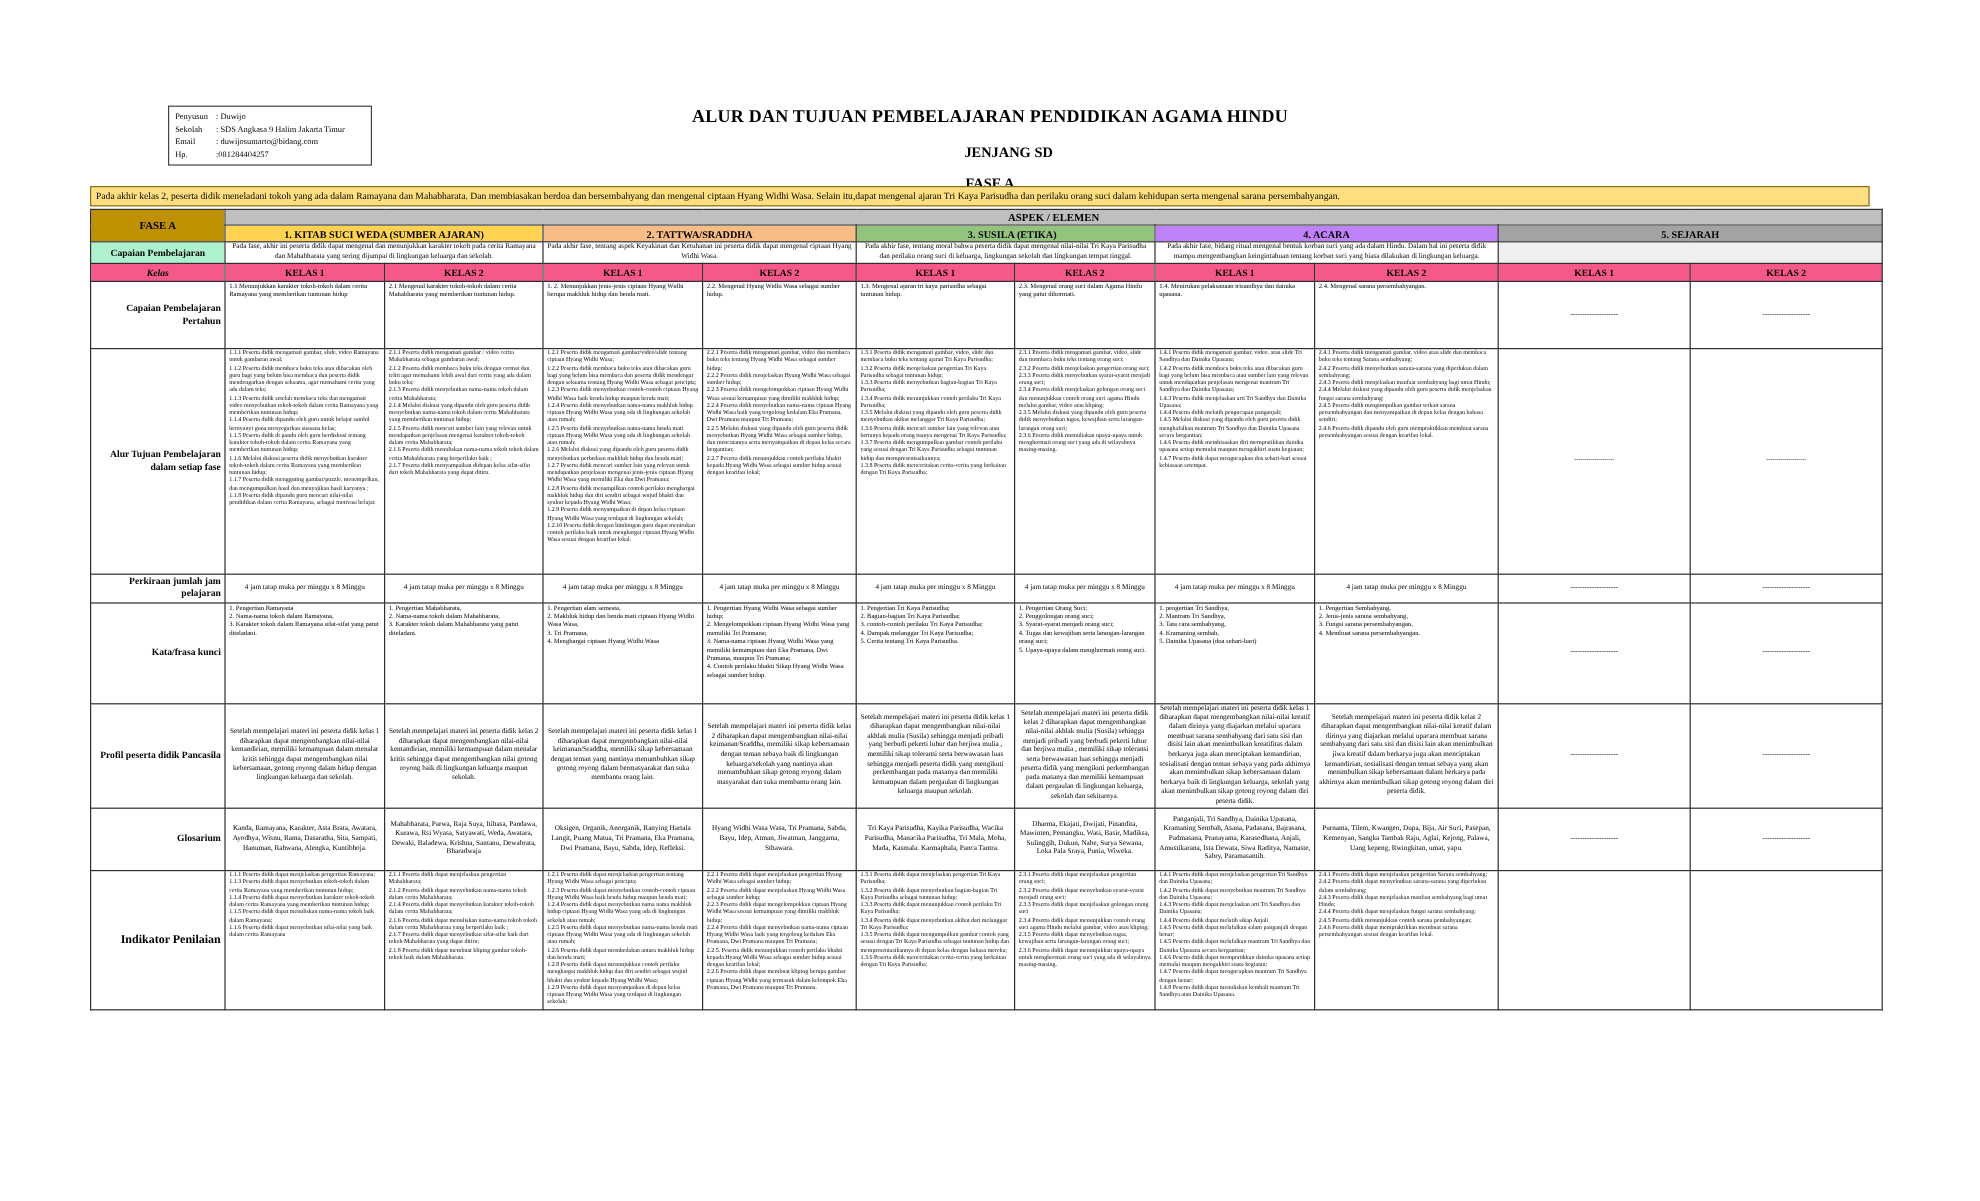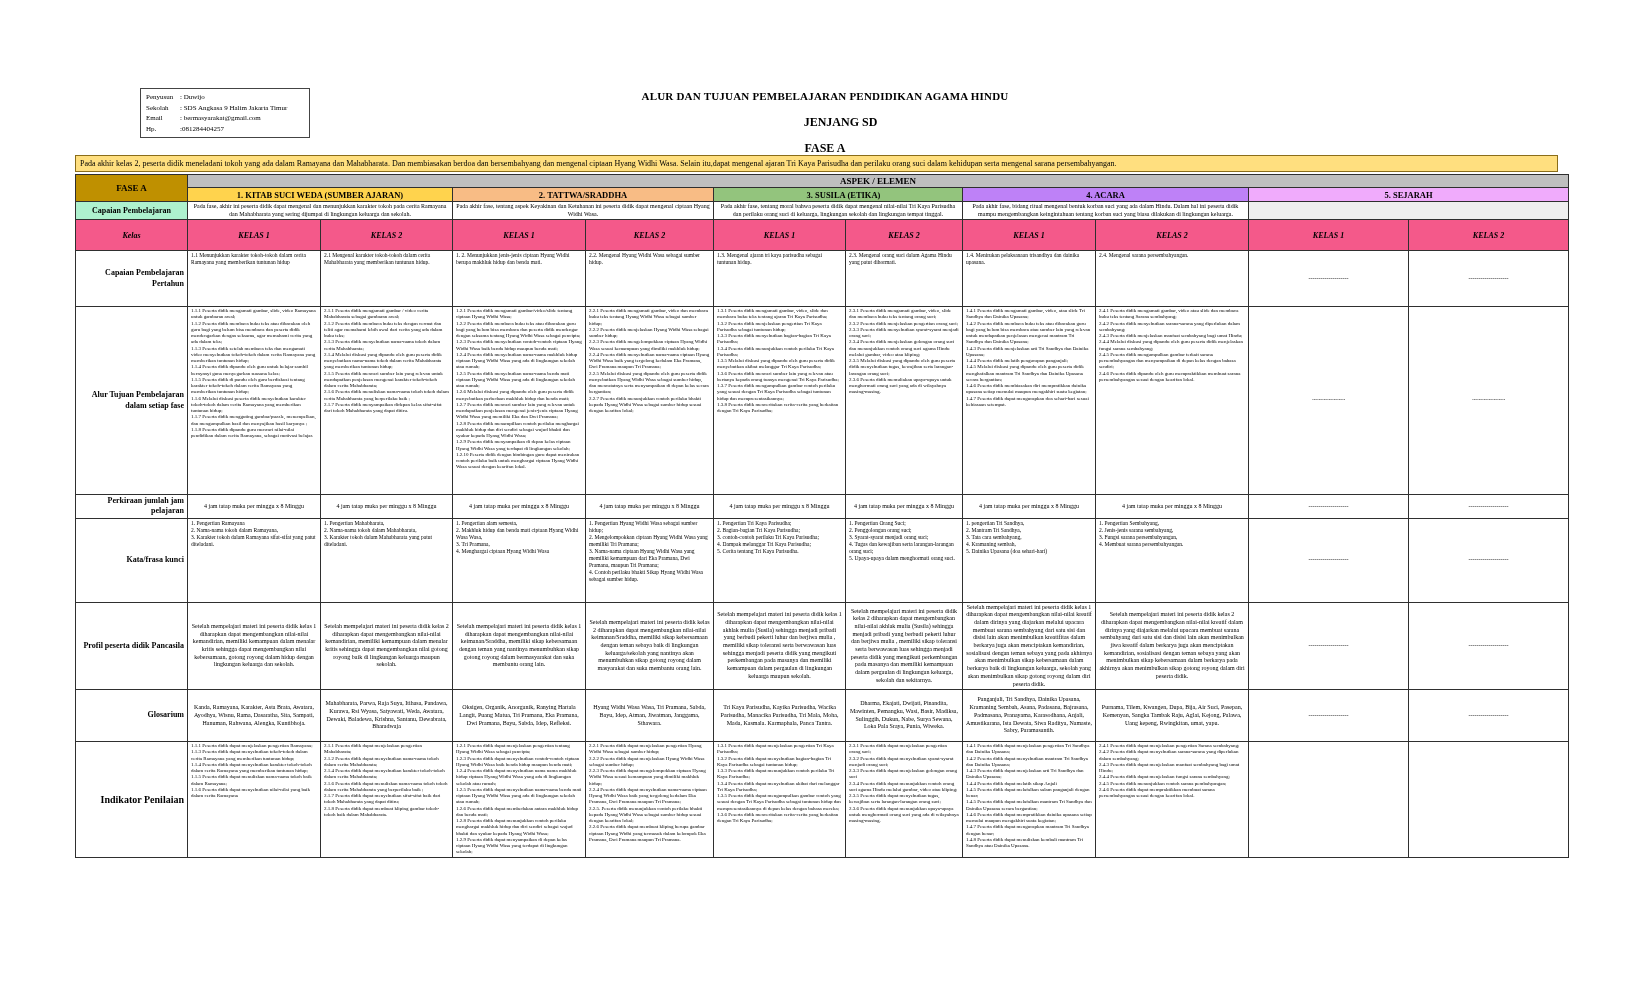--- a/index.html
+++ b/index.html
@@ -5,40 +5,40 @@
   html,body{margin:0;padding:0;background:#e8e8e8;}
   .page{position:relative;width:1650px;height:1001px;background:#ffffff;overflow:hidden;
         font-family:"Liberation Serif", serif;color:#000;}
   
   .info-box{position:absolute;left:140px;top:88px;width:158px;border:1px solid #444;
             background:#fff;padding:3px 5px;font-size:7px;line-height:1.5;}
   .info-row{display:flex;align-items:center;}
   .info-label{width:34px;flex:0 0 34px;}
   
   .titles{position:absolute;left:0;top:90px;width:100%;text-align:center;}
-  .title-main{font-size:11px;font-weight:bold;letter-spacing:.2px;}
+  .title-main{font-size:15px;font-weight:bold;letter-spacing:.2px;}
   .title-sub{font-size:12px;font-weight:bold;margin-top:13px;padding-left:31px;}
   .title-fase{font-size:12px;font-weight:bold;margin-top:11px;}
   
   .banner{position:absolute;left:75px;top:155px;width:1483px;background:var(--banner);
           border:1px solid #8a6d1a;font-size:8px;padding:3px 4px;box-sizing:border-box;}
   
   table.main{position:absolute;left:75px;top:174px;width:1493px;border-collapse:collapse;
              table-layout:fixed;}
   table.main td, table.main th{border:1px solid var(--border);box-sizing:border-box;
              overflow:hidden;padding:1px 3px;}
   th.fase{background:var(--gold);font-size:9px;}
   th.aspek{background:var(--gray);font-size:9px;margin-left:24px;}
   th.aspect-name{font-size:8.5px;height:14px;margin-left:24px;}
   td.capaian{font-size:6px;text-align:center;vertical-align:middle;line-height:1.25;}
   td.capaian-empty{background:var(--ltgray);}
   th.rowhead{font-size:8px;vertical-align:middle;}
   th.rowhead.mint{background:var(--mint);}
   th.rowhead.pink{background:var(--pink);font-style:italic;}
-  th.kelas{background:var(--pink);font-size:8px;height:31px;font-style:italic;}
+  th.kelas{background:var(--pink);font-size:8px;height:15px;}
   td.rowlabel{font-weight:bold;font-size:8px;vertical-align:middle;text-align:right;
               padding-left:4px;line-height:1.3;}
   td.rowlabel.big{font-size:10px;}
   td.cell{font-size:5.5px;line-height:1.28;vertical-align:top;white-space:pre-line;
           text-align:left;}
   tr.dense td.cell{font-size:5px;line-height:1.25;}
   tr.centered td.cell{text-align:center;vertical-align:middle;font-size:6px;}
   td.cell.dash{text-align:center;vertical-align:middle;font-size:6px;letter-spacing:0;}
 </style>
 </head>
@@ -50,21 +50,21 @@
     <div class="info-row">
       <span class="info-label">Penyusun</span>
       <span>: Duwijo</span>
     </div>
     <div class="info-row">
       <span class="info-label">Sekolah</span>
       <span>: SDS Angkasa 9  Halim Jakarta Timur</span>
     </div>
     <div class="info-row">
       <span class="info-label">Email</span>
-      <span>: bermasyarakat@gmail.com</span>
+      <span>: duwijosumarto@bidang.com</span>
     </div>
     <div class="info-row">
       <span class="info-label">Hp.</span>
       <span>:081284404257</span>
     </div>
   </div>
 
   <div class="titles">
     <div class="title-main">ALUR DAN TUJUAN  PEMBELAJARAN PENDIDIKAN AGAMA HINDU</div>
     <div class="title-sub">JENJANG SD</div>
@@ -90,21 +90,21 @@
     <tbody>
       <tr>
         <th class="fase" rowspan="2">FASE A</th>
         <th class="aspek" colspan="10">ASPEK / ELEMEN</th>
       </tr>
       <tr>
         <th class="aspect-name a1" colspan="2" style="background: rgb(255, 211, 77);">1. KITAB SUCI WEDA (SUMBER AJARAN)</th>
         <th class="aspect-name a2" colspan="2" style="background: rgb(248, 188, 133);">2. TATTWA/SRADDHA</th>
         <th class="aspect-name a3" colspan="2" style="background: rgb(147, 196, 125); padding-left: 14px;">3. SUSILA (ETIKA)</th>
         <th class="aspect-name a4" colspan="2" style="background: rgb(190, 129, 247);">4. ACARA</th>
-        <th class="aspect-name a5" colspan="2" style="background: #f0abfc;">5. SEJARAH</th>
+        <th class="aspect-name a5" colspan="2" style="background: #a3a3a3;">5. SEJARAH</th>
       </tr>
       <tr>
         <th class="rowhead mint">Capaian Pembelajaran</th>
         <td class="capaian" colspan="2">Pada fase, akhir ini peserta didik dapat mengenal dan menunjukkan karakter tokoh pada cerita Ramayana dan Mahabharata yang sering dijumpai di lingkungan keluarga dan sekolah.</td>
         <td class="capaian" colspan="2">Pada akhir fase, tentang aspek Keyakinan dan Ketuhanan ini peserta didik dapat mengenal ciptaan Hyang Widhi Wasa.</td>
         <td class="capaian" colspan="2">Pada akhir fase, tentang moral bahwa peserta didik dapat mengenal nilai-nilai Tri Kaya Parisudha dan perilaku orang suci di keluarga, lingkungan sekolah dan lingkungan tempat tinggal.</td>
         <td class="capaian" colspan="2">Pada akhir fase, bidang ritual mengenal bentuk korban suci yang ada dalam Hindu. Dalam hal ini peserta didik mampu mengembangkan keingintahuan tentang korban suci  yang biasa dilakukan di lingkungan keluarga.</td>
         <td class="capaian capaian-empty" colspan="2"></td>
       </tr>
       <tr id="kelas-row">

